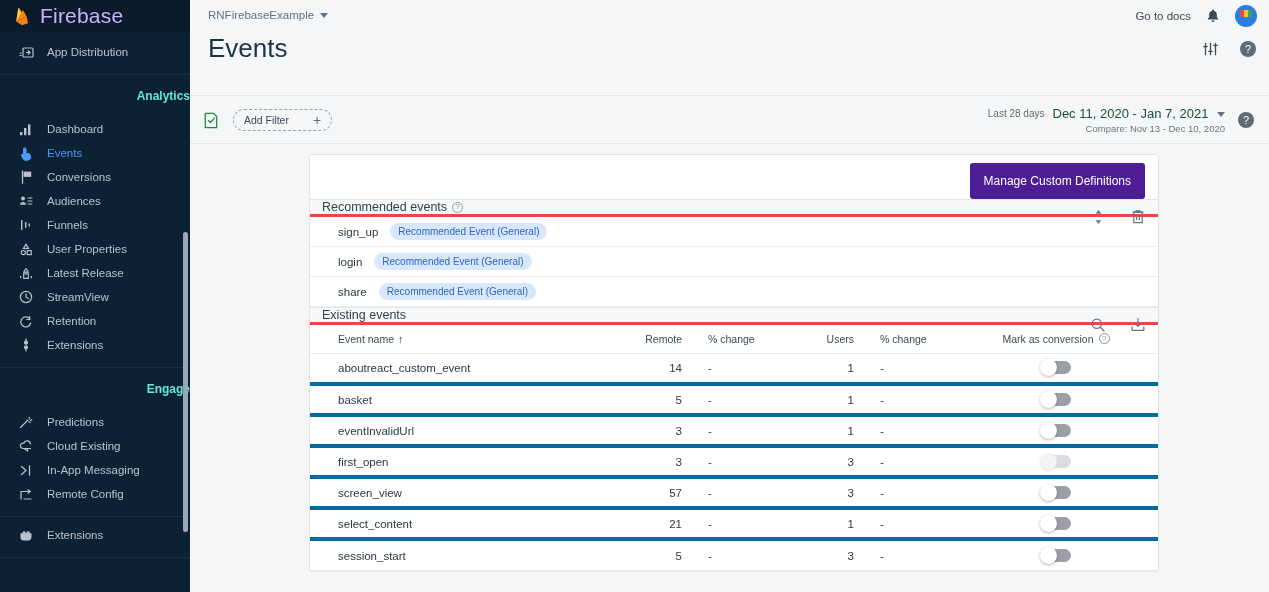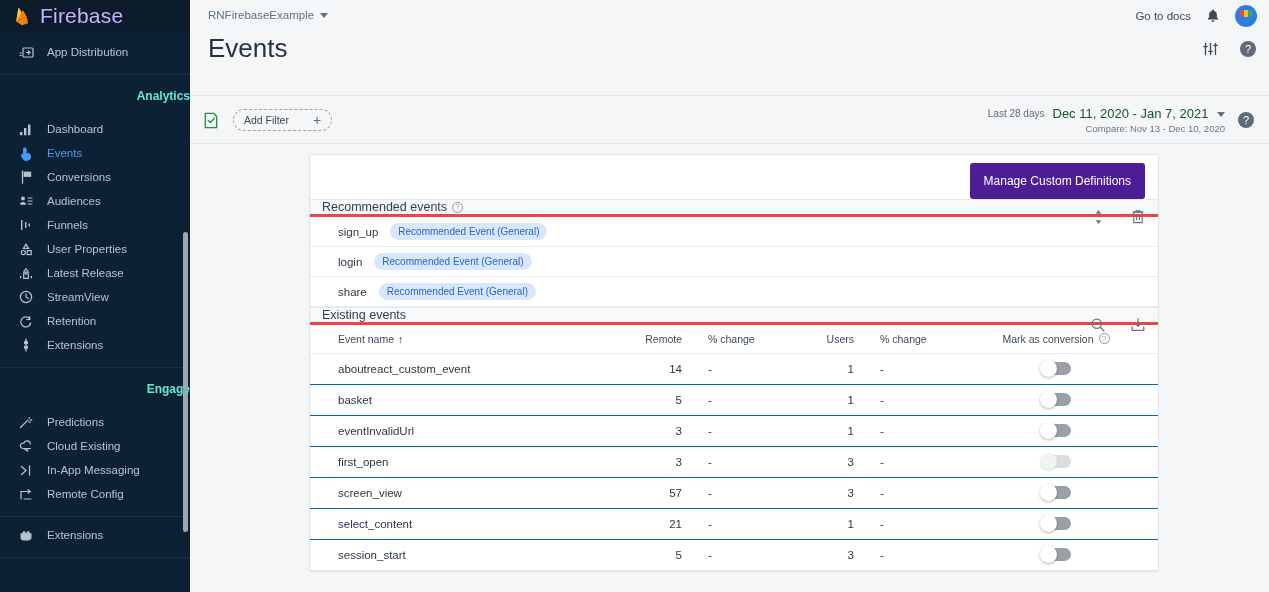--- a/index.html
+++ b/index.html
@@ -148,21 +148,21 @@
   }
 
   
   .tbl { width: 100%; border-collapse: collapse; table-layout: fixed; }
   .tbl th {
     font-size: 10.5px; font-weight: normal; color: #3c4a58;
     height: 28px; border-bottom: 1px solid #e9ebed; padding: 0;
   }
   .tbl td {
     font-size: 11.5px; color: #2b3846; height: 31px;
-    border-bottom: 1px solid #0369a1; padding: 0;
+    border-bottom: 4px solid #0369a1; padding: 0;
   }
   .tbl tr:last-child td { border-bottom: none; }
   .c-name { width: 300px; text-align: left; padding-left: 28px !important; }
   .c-count { width: 80px; text-align: right; padding-right: 8px !important; }
   .c-chg1 { width: 92px; text-align: left; padding-left: 18px !important; }
   .c-users { width: 80px; text-align: right; padding-right: 8px !important; }
   .c-chg2 { width: 92px; text-align: left; padding-left: 18px !important; }
   .c-conv { text-align: center; }
   .th-name { display: inline-flex; align-items: center; gap: 4px; }
   .th-conv { display: inline-flex; align-items: center; gap: 5px; }

